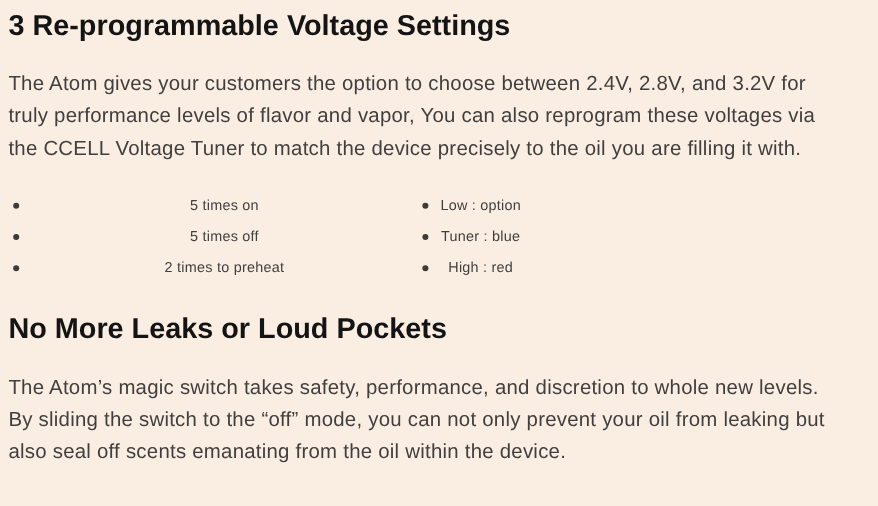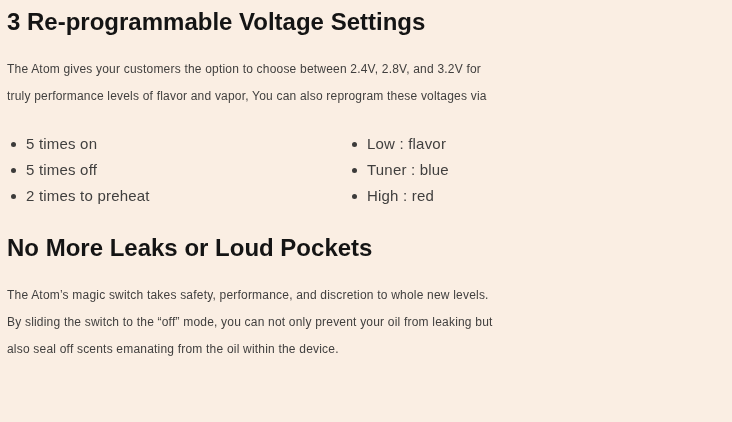--- a/index.html
+++ b/index.html
@@ -28,21 +28,21 @@
   }
   .heading-1 {
     padding-top: 5px;
   }
   .heading-2 {
     padding-top: 22px;
   }
   .paragraph {
     margin: 0;
     padding-top: 17px;
-    font-size: 12px;
+    font-size: 17px;
     letter-spacing: 0.2px;
   }
   .paragraph .line {
     line-height: 27px;
     white-space: nowrap;
   }
   .lists-row {
     display: flex;
     flex-direction: row;
     align-items: flex-start;
@@ -53,24 +53,25 @@
     margin: 0;
     padding: 0;
   }
   .bullet-list.left-col {
     width: 341px;
     flex: 0 0 341px;
   }
   .bullet-list li {
     position: relative;
     padding-left: 19px;
-    font-size: 15px;
+    font-size: 12px;
     line-height: 26px;
     letter-spacing: 0.2px;
     white-space: nowrap;
+    text-align: center;
   }
   .bullet-list li::before {
     content: "";
     position: absolute;
     left: 4px;
     top: 11px;
     width: 5px;
     height: 5px;
     border-radius: 50%;
     background: #3c3b3a;
@@ -79,30 +80,31 @@
 </head>
 <body>
 
 <div class="content">
 
   <h1 class="section-heading heading-1">3 Re-programmable Voltage Settings</h1>
 
   <div class="paragraph">
     <div class="line">The Atom gives your customers the option to choose between 2.4V, 2.8V, and 3.2V for</div>
     <div class="line">truly performance levels of flavor and vapor, You can also reprogram these voltages via</div>
+    <div class="line">the CCELL Voltage Tuner to match the device precisely to the oil you are filling it with.</div>
   </div>
 
   <div class="lists-row">
     <ul class="bullet-list left-col">
       <li>5 times on</li>
       <li>5 times off</li>
       <li>2 times to preheat</li>
     </ul>
     <ul class="bullet-list right-col">
-      <li>Low : flavor</li>
+      <li>Low : option</li>
       <li>Tuner : blue</li>
       <li>High : red</li>
     </ul>
   </div>
 
   <h1 class="section-heading heading-2">No More Leaks or Loud Pockets</h1>
 
   <div class="paragraph">
     <div class="line">The Atom’s magic switch takes safety, performance, and discretion to whole new levels.</div>
     <div class="line">By sliding the switch to the “off” mode, you can not only prevent your oil from leaking but</div>

